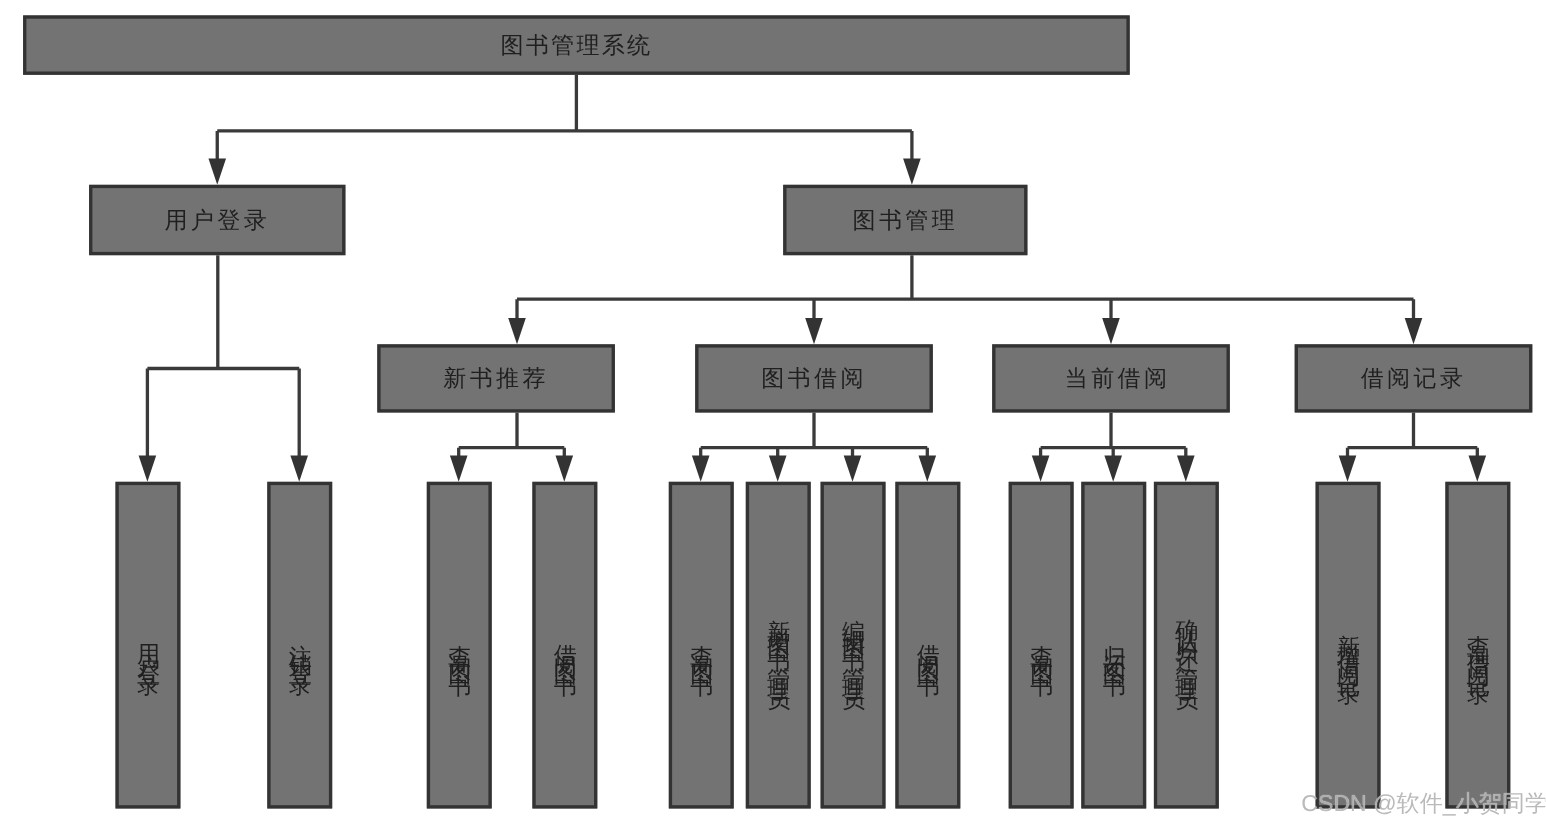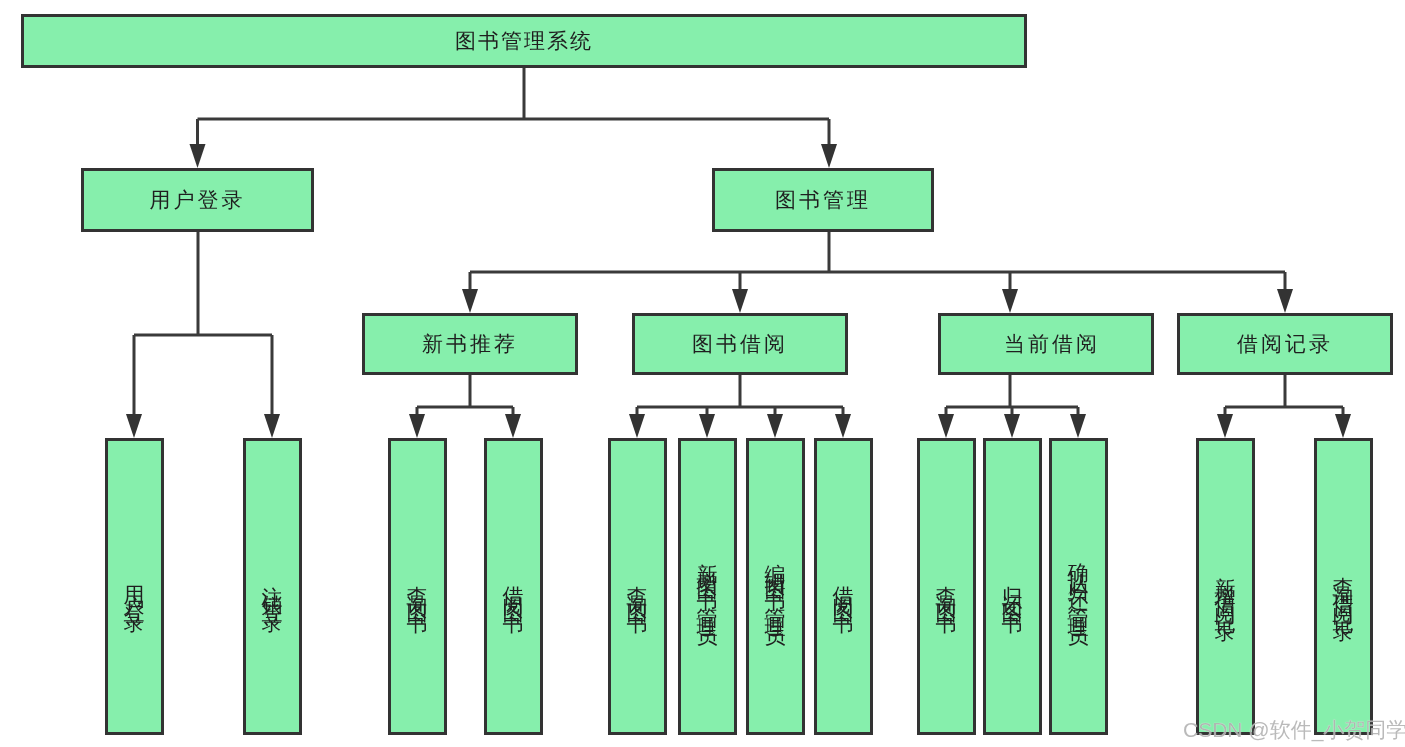--- a/index.html
+++ b/index.html
@@ -23,21 +23,21 @@
     fill: none;
   }
   .connectors polygon {
     fill: #333333;
     stroke: none;
   }
   .node {
     position: absolute;
     box-sizing: border-box;
     border: 3px solid #333333;
-    background: #86efac;
+    background: #737373;
     display: flex;
     align-items: center;
     justify-content: center;
     color: #1f1f1f;
     z-index: 2;
   }
   .node .label {
     font-size: 21px;
     letter-spacing: 3px;
     white-space: nowrap;
@@ -49,23 +49,23 @@
     letter-spacing: 9px;
     font-size: 21px;
     line-height: 1;
     white-space: normal;
   }
   
   .n-root   { left: 21px;   top: 14px;  width: 1006px; height: 54px; }
   .n-l2a    { left: 81px;   top: 168px; width: 233px;  height: 64px; }
   .n-l2b    { left: 712px;  top: 168px; width: 222px;  height: 64px; }
   .n-l3     { top: 313px; width: 216px; height: 62px; }
-  .n-l3-0   { left: 362px; justify-content: center; }
+  .n-l3-0   { left: 343px; justify-content: center; }
   .n-l3-1   { left: 632px; }
-  .n-l3-2   { left: 938px; padding-left: 12px; }
+  .n-l3-2   { left: 902px; padding-left: 12px; }
   .n-l3-3   { left: 1177px; }
   .leaf     { top: 438px; width: 59px; height: 297px; }
   .lf-0  { left: 105px; }
   .lf-1  { left: 243px; }
   .lf-2  { left: 388px; }
   .lf-3  { left: 484px; }
   .lf-4  { left: 608px; }
   .lf-5  { left: 678px; }
   .lf-6  { left: 746px; }
   .lf-7  { left: 814px; }

